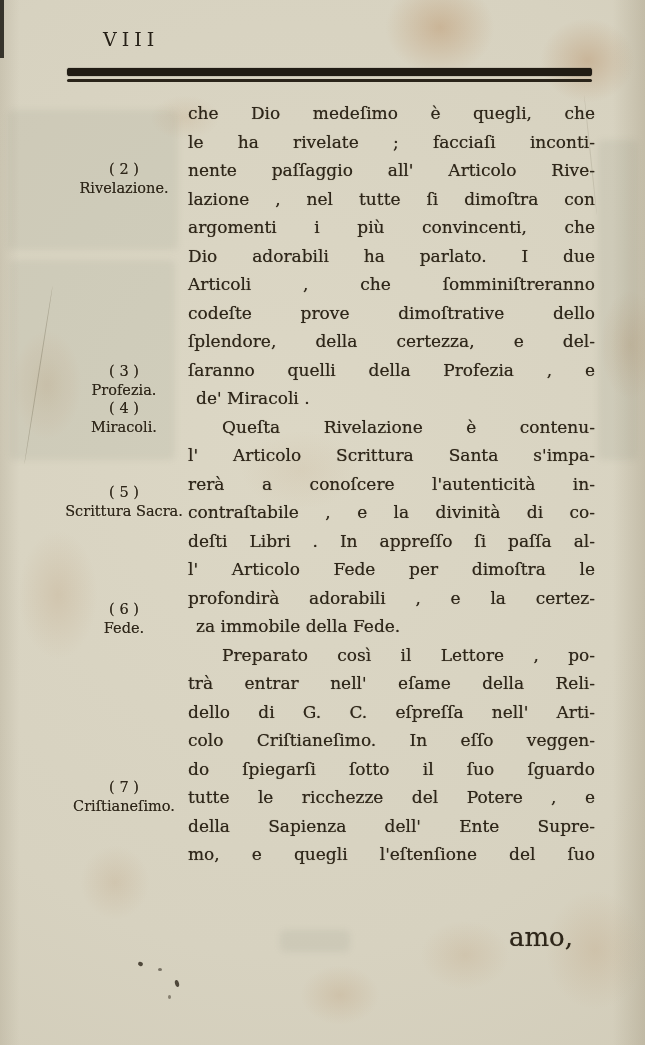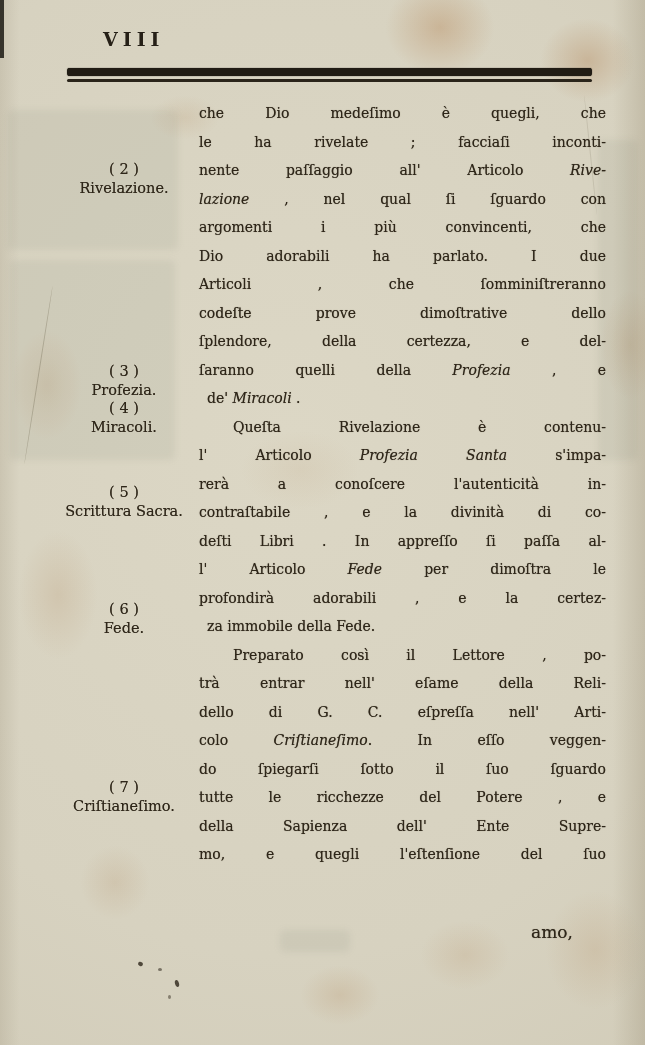--- a/index.html
+++ b/index.html
@@ -11,43 +11,43 @@
       linear-gradient(to right, rgba(140,128,104,.18) 0%, rgba(140,128,104,0) 3%),
       radial-gradient(ellipse 130% 90% at 45% 42%, #dcd7c5 0%, #d7d2c0 55%, #cec8b4 100%);
     color:#2b2418;
   }
   .edge-strip{position:absolute;left:0;top:0;width:4px;height:58px;background:#1c1a14;opacity:.85;}
   .stain{position:absolute;border-radius:50%;pointer-events:none;}
   .smudge{position:absolute;background:rgba(45,38,26,.8);border-radius:50%;}
   .hairline{position:absolute;width:1px;background:rgba(110,100,78,.35);border-radius:50%;}
   .ghost{position:absolute;background:rgba(120,124,104,.10);filter:blur(3px);border-radius:6px;}
   .pageno{
-    position:absolute;left:103px;top:28px;font-size:19px;font-weight:700;
+    position:absolute;left:103px;top:28px;font-size:19px;font-weight:400;
     letter-spacing:5px;color:#262017;
   }
   .rule{position:absolute;left:67px;top:68px;width:525px;}
   .rule .thick{height:8px;background:#211c14;border-radius:2px/4px;box-shadow:0 0 1px #211c14;}
   .rule .thin{height:3px;background:#2a241a;margin-top:3px;border-radius:2px;}
   .body{
-    position:absolute;left:199px;top:99px;width:407px;
-    font-size:14px;line-height:28.5px;color:#2e2619;
+    position:absolute;left:188px;top:99px;width:407px;
+    font-size:17px;line-height:28.5px;color:#2e2619;
     text-shadow:0 0 .7px rgba(46,38,25,.65);
   }
   .bl{text-align:justify;text-align-last:justify;height:28.5px;overflow:visible;white-space:nowrap;}
   .bl.end{text-align-last:left;margin-left:8px;}
   .bl.ind{text-indent:34px;}
-  .it{font-style:italic;}
+  .it{}
   .note{
     position:absolute;left:60px;width:128px;text-align:center;
     font-size:14.5px;line-height:18.5px;color:#2e2619;
     text-shadow:0 0 .6px rgba(46,38,25,.6);
   }
   .note .nline{white-space:nowrap;}
   .catchword{
-    position:absolute;right:72px;top:922px;font-size:17px;color:#2e2619;
+    position:absolute;right:72px;top:922px;font-size:26px;color:#2e2619;
     text-shadow:0 0 .7px rgba(46,38,25,.65);
   }
 </style>
 </head>
 <body>
 
 <div class="page">
 
   <div class="edge-strip"></div>
   <div class="stain" style="left:385px;top:-20px;width:110px;height:95px;background:radial-gradient(ellipse,rgba(183,139,94,.42),rgba(183,139,94,0) 70%);"></div>
@@ -98,30 +98,30 @@
     </div>
   <div class="note" style="top:778px;">
       <div class="nline">( 7 )</div>
       <div class="nline">Criſtianeſimo.</div>
     </div>
 
   <div class="body">
       <div class="bl"><span>che Dio medeſimo è quegli, che</span></div>
       <div class="bl"><span>le ha rivelate ; facciaſi inconti-</span></div>
       <div class="bl"><span>nente paſſaggio all' Articolo </span><span class="it">Rive-</span></div>
-      <div class="bl"><span class="it">lazione</span><span> , nel qual ſi ſguardo con</span></div>
+      <div class="bl"><span class="it">lazione</span><span> , nel tutte ſi dimoſtra con</span></div>
       <div class="bl"><span>argomenti i più convincenti, che</span></div>
       <div class="bl"><span>Dio adorabili ha parlato. I due</span></div>
       <div class="bl"><span>Articoli , che ſomminiſtreranno</span></div>
       <div class="bl"><span>codeſte prove dimoſtrative dello</span></div>
       <div class="bl"><span>ſplendore, della certezza, e del-</span></div>
       <div class="bl"><span>ſaranno quelli della </span><span class="it">Profezia</span><span> , e</span></div>
       <div class="bl end"><span>de' </span><span class="it">Miracoli</span><span> .</span></div>
       <div class="bl ind"><span>Queſta Rivelazione è contenu-</span></div>
-      <div class="bl"><span>l' Articolo </span><span class="it">Profezia Santa</span><span> s'impa-</span></div>
+      <div class="bl"><span>l' Articolo </span><span class="it">Scrittura Santa</span><span> s'impa-</span></div>
       <div class="bl"><span>rerà a conoſcere l'autenticità in-</span></div>
       <div class="bl"><span>contraſtabile , e la divinità di co-</span></div>
       <div class="bl"><span>deſti Libri . In appreſſo ſi paſſa al-</span></div>
       <div class="bl"><span>l' Articolo </span><span class="it">Fede</span><span> per dimoſtra le</span></div>
       <div class="bl"><span>profondirà adorabili , e la certez-</span></div>
       <div class="bl end"><span>za immobile della Fede.</span></div>
       <div class="bl ind"><span>Preparato così il Lettore , po-</span></div>
       <div class="bl"><span>trà entrar nell' eſame della Reli-</span></div>
       <div class="bl"><span>dello di G. C. eſpreſſa nell' Arti-</span></div>
       <div class="bl"><span>colo </span><span class="it">Criſtianeſimo</span><span>. In eſſo veggen-</span></div>

